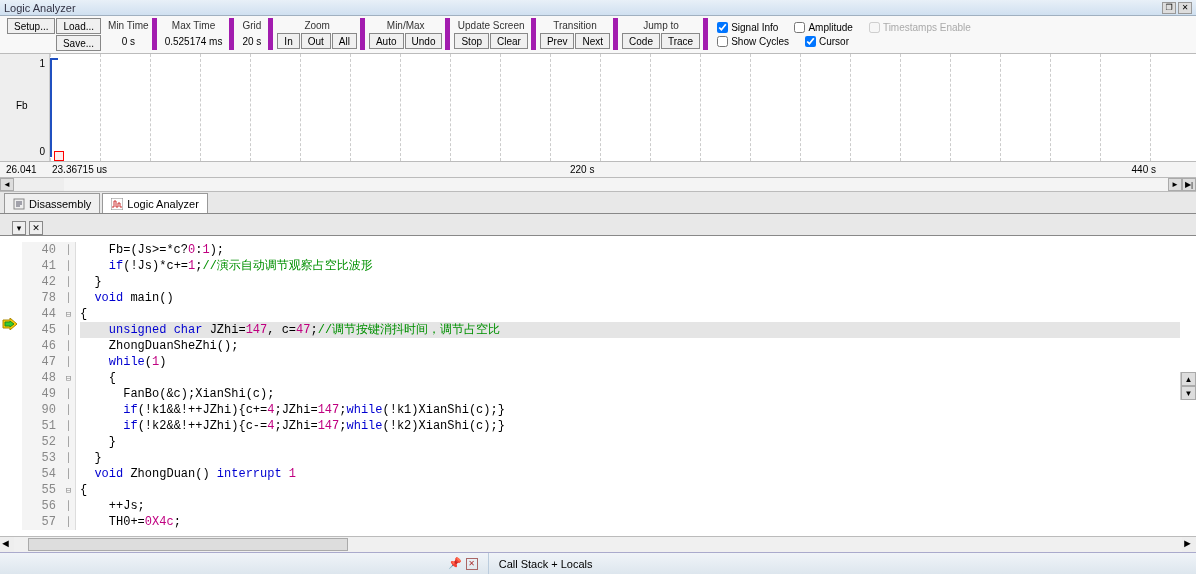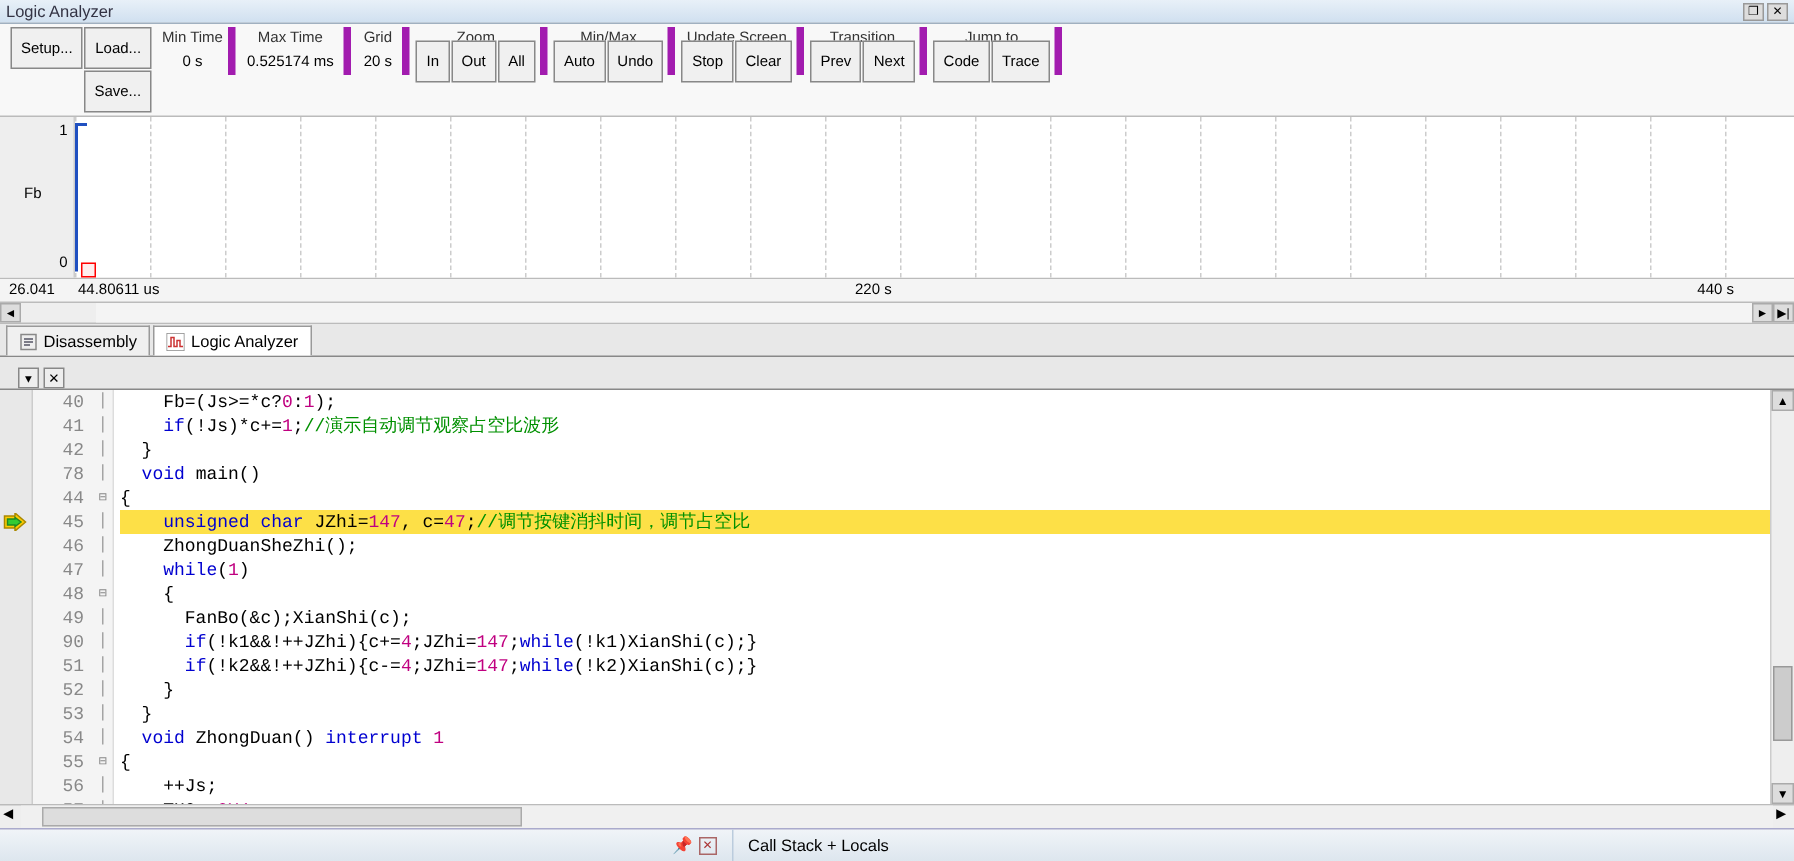--- a/index.html
+++ b/index.html
@@ -5,21 +5,21 @@
 * { box-sizing: border-box; margin: 0; padding: 0; }
 body { font-family: Tahoma, Arial, sans-serif; font-size: 11px; background: #f0f0f0; width: 1196px; height: 574px; overflow: hidden; display: flex; flex-direction: column; }
 .titlebar { background: linear-gradient(#e8f0f8, #d0e0f0); height: 16px; display: flex; align-items: center; padding: 0 4px; justify-content: space-between; border-bottom: 1px solid #a0b0c0; }
 .titlebar-title { color: #334; font-size: 11px; }
 .titlebar-btns { display: flex; gap: 2px; }
 .tbtn { width: 14px; height: 12px; background: #ddd; border: 1px solid #999; font-size: 8px; display: flex; align-items: center; justify-content: center; cursor: pointer; }
 .toolbar { background: #f8f8f8; border-bottom: 1px solid #bbb; padding: 2px 4px; display: flex; align-items: flex-start; gap: 1px; }
 .tgroup { display: flex; flex-direction: column; align-items: center; border-right: 5px solid #a21caf; padding: 0 3px; }
 .tgroup-hdr { font-size: 10px; color: #333; height: 14px; display: flex; align-items: center; }
 .tgroup-body { display: flex; gap: 1px; height: 18px; align-items: center; }
-.tbtn2 { background: #f0f0f0; border: 1px solid #888; padding: 13px 6px; font-size: 10px; cursor: pointer; height: 16px; display: flex; align-items: center; }
+.tbtn2 { background: #f0f0f0; border: 1px solid #888; padding: 1px 6px; font-size: 10px; cursor: pointer; height: 16px; display: flex; align-items: center; }
 .tval { font-size: 10px; padding: 0 4px; }
 .chk { display: flex; align-items: center; gap: 3px; font-size: 10px; padding: 0 4px; height: 14px; }
 .chk input { width: 11px; height: 11px; }
 .chkgrid { display: flex; flex-direction: column; padding: 2px 4px; }
 .chkrow { display: flex; gap: 8px; }
 .disabled-text { color: #aaa; }
 .la-area { background: #fff; height: 108px; display: flex; border-bottom: 1px solid #bbb; position: relative; }
 .la-y { width: 50px; background: #eee; border-right: 1px solid #ccc; position: relative; }
 .la-y-lbl { position: absolute; right: 4px; font-size: 10px; }
 .la-signal-name { position: absolute; left: 16px; top: 46px; font-size: 10px; }
@@ -36,27 +36,27 @@
 .tabstrip { background: #e8e8e8; height: 22px; display: flex; align-items: flex-end; border-bottom: 1px solid #888; padding: 0 4px; gap: 2px; }
 .vtab { background: #f0f0f0; border: 1px solid #999; border-bottom: none; padding: 2px 8px; font-size: 11px; display: flex; align-items: center; gap: 4px; cursor: pointer; height: 20px; }
 .vtab.active { background: #fff; }
 .vtab-icon { width: 12px; height: 12px; display: inline-block; }
 .filetabs { background: #e8e8e8; height: 22px; display: flex; align-items: flex-end; border-bottom: 1px solid #888; padding: 0 12px; gap: 2px; justify-content: space-between; }
 .filetabs-left { display: flex; align-items: flex-end; gap: 2px; }
 .ftab { background: #fff; border: 1px solid #999; border-bottom: none; border-top-left-radius: 4px; border-top-right-radius: 4px; padding: 2px 10px; font-size: 11px; display: flex; align-items: center; gap: 4px; cursor: pointer; }
 .ftab-icon { width: 12px; height: 12px; background: #fff; border: 1px solid #88a; }
 .filetabs-right { display: flex; gap: 3px; align-items: center; }
 .smallbtn { width: 14px; height: 14px; border: 1px solid #888; background: #eee; font-size: 9px; cursor: pointer; display: flex; align-items: center; justify-content: center; }
-.code-area { flex: 1; background: #fff; display: flex; overflow: hidden; position: relative; }
+.code-area { flex: 1; background: #fff; display: flex; overflow: hidden; position: relative; align-items: center; }
 .gutter { width: 22px; background: #e8e8e8; border-right: 1px solid #ccc; }
 .lnums { width: 40px; background: #f4f4f4; text-align: right; padding-right: 6px; color: #888; font-family: 'Courier New', monospace; font-size: 12px; line-height: 16px; }
 .fold { width: 14px; background: #f4f4f4; border-right: 1px solid #ddd; font-family: monospace; font-size: 9px; line-height: 16px; text-align: center; color: #888; }
 .code { flex: 1; font-family: 'Courier New', monospace; font-size: 12px; line-height: 16px; white-space: pre; padding-left: 4px; }
 .code-line { height: 16px; }
-.code-line.hl { background: #fde047; }
+.code-line.hl { background: #e5e5e5; }
 .kw { color: #0000d0; }
 .num { color: #c00080; }
 .cmt { color: #009000; }
 .exec-ptr { position: absolute; left: 2px; width: 16px; height: 12px; }
 .vscroll { width: 16px; background: #eee; border-left: 1px solid #ccc; display: flex; flex-direction: column; }
 .vscroll .arrow { height: 14px; background: #ddd; border: 1px solid #aaa; display: flex; align-items: center; justify-content: center; font-size: 8px; cursor: pointer; }
 .vscroll .track { flex: 1; position: relative; }
 .vscroll .thumb { position: absolute; left: 1px; right: 1px; background: #ccc; border: 1px solid #999; }
 .bottom-scroll { height: 16px; background: #eee; display: flex; border-top: 1px solid #bbb; }
 .bottom-scroll .track { flex: 1; background: #f0f0f0; position: relative; }
@@ -134,20 +134,44 @@
     </div>
   </div>
   <div class="tgroup">
     <div class="tgroup-hdr">Jump to</div>
     <div class="tgroup-body">
       <div class="tbtn2">Code</div>
       <div class="tbtn2">Trace</div>
     </div>
   </div>
   <div class="chkgrid">
+    <div class="chkrow">
+      <label class="chk">
+          <input type="checkbox" checked="" style="">
+          <span>Signal Info</span>
+        </label>
+      <label class="chk">
+          <input type="checkbox" style="">
+          <span>Amplitude</span>
+        </label>
+      <label class="chk">
+          <input type="checkbox" disabled="" style="">
+          <span class="disabled-text">Timestamps Enable</span>
+        </label>
+    </div>
+    <div class="chkrow">
+      <label class="chk">
+          <input type="checkbox" style="">
+          <span>Show Cycles</span>
+        </label>
+      <label class="chk">
+          <input type="checkbox" checked="" style="">
+          <span>Cursor</span>
+        </label>
+    </div>
   </div>
 </div>
 
 <div class="la-area">
   <div class="la-y">
     <div class="la-y-lbl" style="top:4px">1</div>
     <div class="la-signal-name">Fb</div>
     <div class="la-y-lbl" style="bottom:4px">0</div>
   </div>
   <div class="la-plot">
@@ -175,21 +199,21 @@
         <div class="la-dash" style="left: 1000px;"></div>
         <div class="la-dash" style="left: 1050px;"></div>
         <div class="la-dash" style="left: 1100px;"></div>
       </div>
     <div class="la-wave"></div>
     <div class="la-cursor" style="left:4px"></div>
   </div>
 </div>
 <div class="la-time">
   <span style="left:6px">26.041</span>
-  <span style="left:52px">44.80611 us</span>
+  <span style="left:52px">23.36715 us</span>
   <span style="left:570px">220 s</span>
   <span style="right:40px">440 s</span>
 </div>
 <div class="hscroll">
   <div class="arrow">◄</div>
   <div style="width:50px"></div>
   <div class="track"></div>
   <div class="arrow">►</div>
   <div class="arrow">▶|</div>
 </div>

